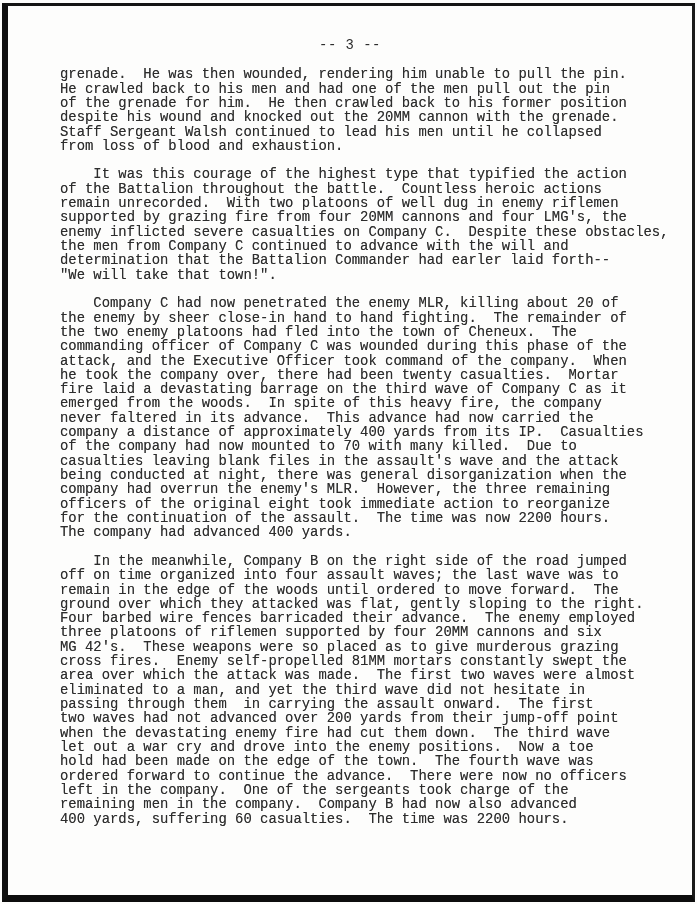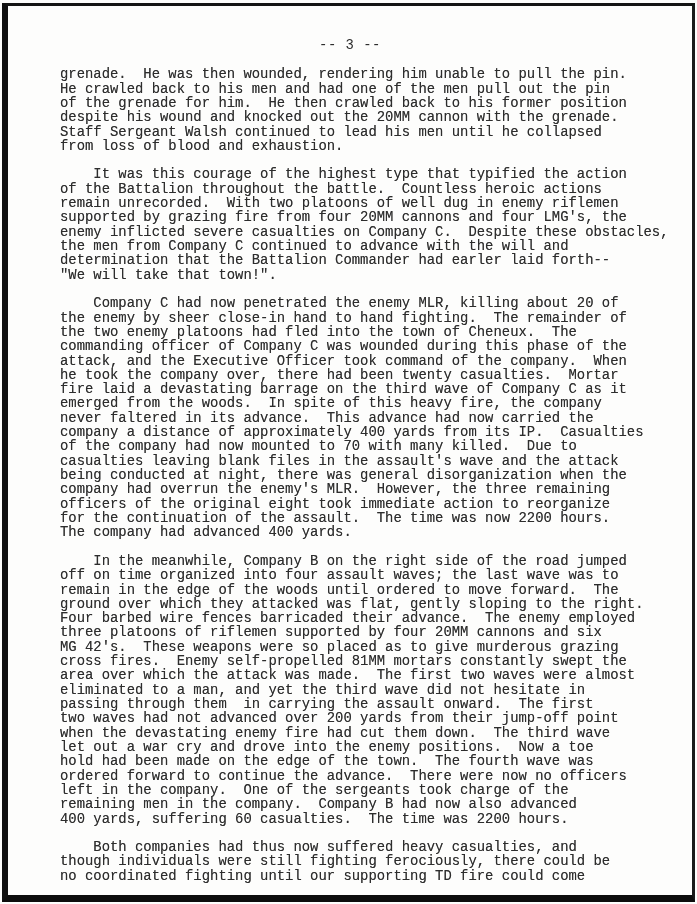--- a/index.html
+++ b/index.html
@@ -100,17 +100,14 @@
 eliminated to a man, and yet the third wave did not hesitate in
 passing through them  in carrying the assault onward.  The first
 two waves had not advanced over 200 yards from their jump-off point
 when the devastating enemy fire had cut them down.  The third wave
 let out a war cry and drove into the enemy positions.  Now a toe
 hold had been made on the edge of the town.  The fourth wave was
 ordered forward to continue the advance.  There were now no officers
 left in the company.  One of the sergeants took charge of the
 remaining men in the company.  Company B had now also advanced
 400 yards, suffering 60 casualties.  The time was 2200 hours.</div>
-    <div class="para">    Both companies had thus now suffered heavy casualties, and
-though individuals were still fighting ferociously, there could be
-no coordinated fighting until our supporting TD fire could come</div>
   </div>
 </div>
 
 </body></html>

